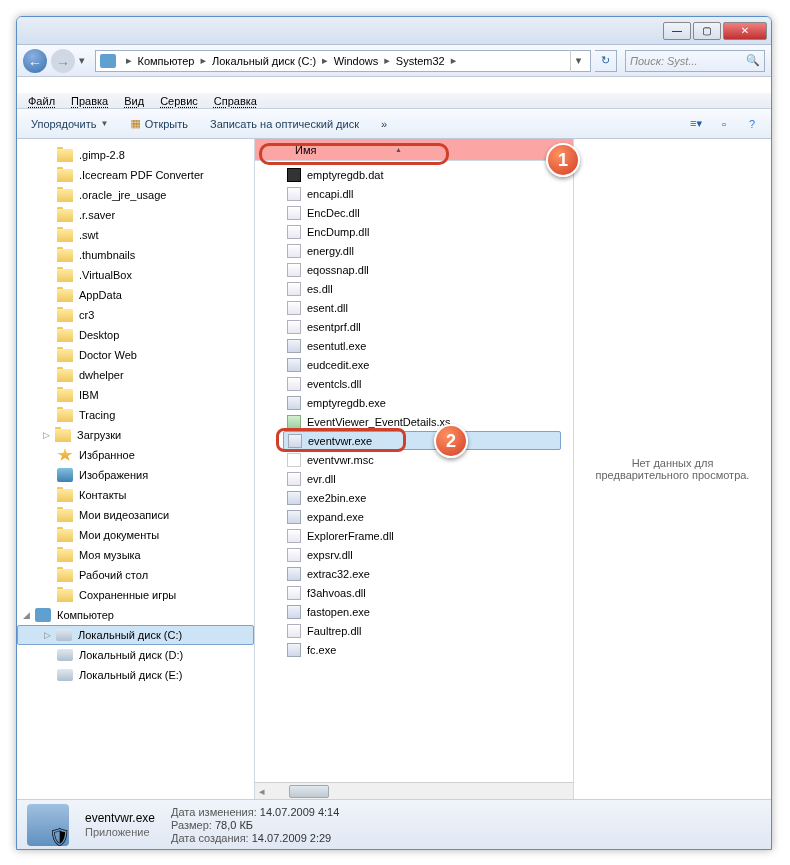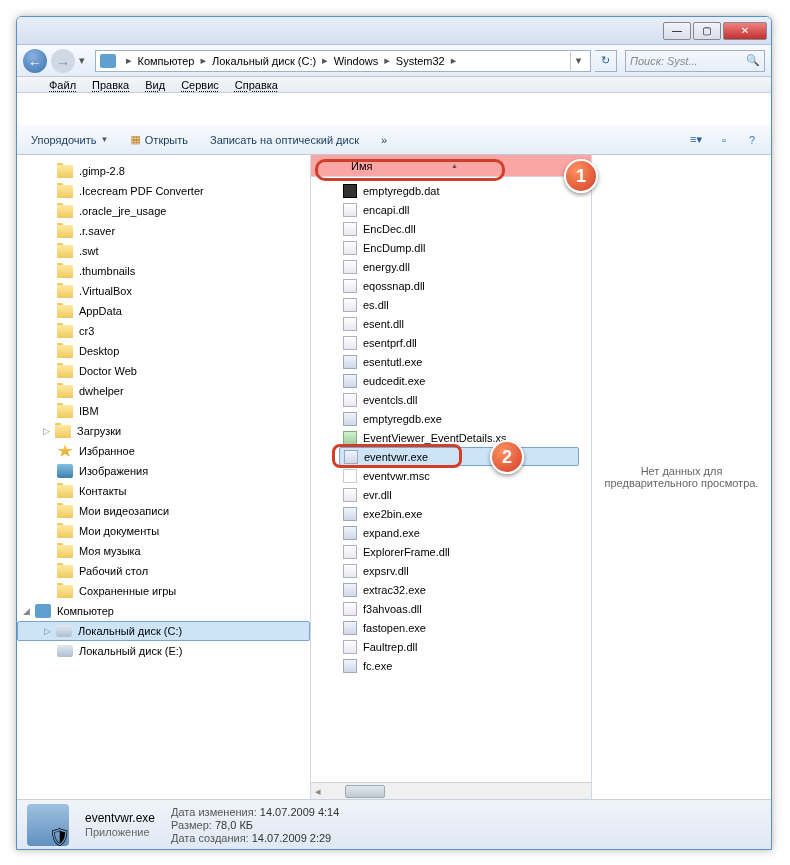--- a/index.html
+++ b/index.html
@@ -12,28 +12,28 @@
 .nav-btn { width: 24px; height: 24px; border-radius: 50%; background: radial-gradient(circle at 40% 30%, #8ab0e0, #3870b0); display: flex; align-items: center; justify-content: center; color: #fff; cursor: pointer; font-size: 14px; }
 .nav-btn.fwd { background: #d0d8e4; color: #888; }
 .nav-drop { width: 12px; height: 24px; display: flex; align-items: center; color: #555; cursor: pointer; }
 .addressbar { flex: 1; height: 22px; border: 1px solid #a0b0c8; background: #fff; display: flex; align-items: center; padding: 0 4px; }
 .crumb { padding: 0 2px; cursor: pointer; }
 .crumb-sep { color: #555; padding: 0 4px; }
 .addr-drop { width: 16px; height: 22px; border-left: 1px solid #ccc; display: flex; align-items: center; justify-content: center; color: #555; cursor: pointer; }
 .refresh-btn { width: 22px; height: 22px; border: 1px solid #a0b0c8; border-left: none; display: flex; align-items: center; justify-content: center; color: #2060a0; cursor: pointer; }
 .searchbox { width: 140px; height: 22px; border: 1px solid #a0b0c8; margin-left: 4px; display: flex; align-items: center; padding: 0 4px; color: #888; font-style: italic; }
 .searchbox .sicon { margin-left: auto; color: #2060a0; font-style: normal; }
-.menubar { height: 16px; background: linear-gradient(#f4f6fa,#e8ecf4); display: flex; align-items: center; padding: 0 24px; border-bottom: 1px solid #c8d0dc; }
+.menubar { height: 16px; background: linear-gradient(#f4f6fa,#e8ecf4); display: flex; align-items: center; padding: 0 3px; border-bottom: 1px solid #c8d0dc; margin-top: 16px; }
 .menuitem { padding: 1px 8px; cursor: pointer; text-decoration: underline; text-decoration-style: dotted; text-underline-offset: 2px; }
-.toolbar { height: 30px; background: linear-gradient(#f8fbff,#e6eef8); display: flex; align-items: center; padding: 0 8px; border-bottom: 1px solid #c0c8d8; gap: 10px; margin-top: 32px; }
+.toolbar { height: 30px; background: linear-gradient(#f8fbff,#e6eef8); display: flex; align-items: center; padding: 0 8px; border-bottom: 1px solid #c0c8d8; gap: 10px; }
 .toolbtn { padding: 2px 6px; display: flex; align-items: center; gap: 4px; cursor: pointer; color: #1a3a5a; }
 .toolbar-right { margin-left: auto; display: flex; gap: 6px; }
 .iconbtn { width: 22px; height: 22px; display: flex; align-items: center; justify-content: center; cursor: pointer; color: #2060a0; }
 .content { flex: 1; display: flex; overflow: hidden; }
-.sidebar { width: 294px; border-right: 1px solid #d0d8e4; overflow-y: auto; padding: 6px 0; }
+.sidebar { width: 238px; border-right: 1px solid #d0d8e4; overflow-y: auto; padding: 6px 0; }
 .tree-item { display: flex; align-items: center; height: 20px; padding-left: 40px; cursor: pointer; white-space: nowrap; }
 .tree-item.root { padding-left: 20px; }
 .tree-item.selected { background: #cde4f7; border: 1px solid #7da2ce; border-radius: 2px; }
 .folder-icon { width: 16px; height: 13px; background: linear-gradient(#ffe9a0,#f0c860); border-radius: 1px 1px 0 0; margin-right: 6px; position: relative; flex-shrink: 0; }
 .folder-icon::before { content: ''; position: absolute; top: -2px; left: 0; width: 6px; height: 2px; background: #f0c860; border-radius: 1px 1px 0 0; }
 .drive-icon { width: 16px; height: 12px; background: linear-gradient(#e0e8f0,#b0c0d0); border-radius: 2px; margin-right: 6px; flex-shrink: 0; }
 .pc-icon { width: 16px; height: 14px; background: #60a0d0; border-radius: 2px; margin-right: 6px; flex-shrink: 0; }
 .special-icon { width: 16px; height: 14px; margin-right: 6px; flex-shrink: 0; }
 .special-icon.fav { background: linear-gradient(#ffd060,#e0a020); clip-path: polygon(50% 0, 61% 35%, 98% 35%, 68% 57%, 79% 91%, 50% 70%, 21% 91%, 32% 57%, 2% 35%, 39% 35%); }
 .special-icon.img { background: linear-gradient(#80c0e0,#4080b0); border-radius: 2px; }
@@ -46,21 +46,21 @@
 .file-row { height: 19px; display: flex; align-items: center; gap: 6px; margin-left: 8px; cursor: pointer; position: relative; padding-left: 4px; }
 .file-row.selected { background: #cde4f7; border: 1px solid #7da2ce; border-radius: 2px; }
 .file-icon { width: 14px; height: 14px; flex-shrink: 0; display: flex; align-items: center; justify-content: center; }
 .fi-dll { background: linear-gradient(#fff,#e8e8f0); border: 1px solid #b0b0c0; font-size: 6px; color: #666; }
 .fi-exe { background: linear-gradient(#f0f4fa,#d0d8e8); border: 1px solid #a0a8b8; font-size: 7px; }
 .fi-dat { background: #333; color: #fff; font-size: 6px; border: 1px solid #000; }
 .fi-gen { background: #fff; border: 1px solid #ccc; }
 .fi-xsl { background: linear-gradient(#d0f0d0,#a0d0a0); border: 1px solid #80b080; }
 .callout { position: absolute; border: 3px solid #d04028; border-radius: 8px; pointer-events: none; z-index: 5; }
 .badge { position: absolute; width: 34px; height: 34px; border-radius: 50%; background: radial-gradient(circle at 35% 30%, #ff9060, #d04028); color: #fff; display: flex; align-items: center; justify-content: center; font-size: 18px; font-weight: bold; border: 2px solid #fff; box-shadow: 0 2px 4px rgba(0,0,0,0.4); z-index: 6; }
-.preview { width: 180px; border-left: 1px solid #d0d8e4; display: flex; align-items: center; justify-content: center; color: #666; text-align: center; padding: 10px; font-size: 11px; }
+.preview { width: 198px; border-left: 1px solid #d0d8e4; display: flex; align-items: center; justify-content: center; color: #666; text-align: center; padding: 10px; font-size: 11px; }
 .statusbar { height: 50px; border-top: 1px solid #c8d0dc; background: linear-gradient(#f0f4fa,#e0e8f4); display: flex; align-items: center; padding: 4px 10px; gap: 16px; }
 .status-icon { width: 42px; height: 42px; background: linear-gradient(#a0c0e0,#6090c0); border-radius: 4px; position: relative; }
 .status-icon::after { content: '🛡'; position: absolute; right: -2px; bottom: -2px; font-size: 18px; }
 .status-text { display: flex; flex-direction: column; gap: 1px; }
 .status-file { font-size: 12px; }
 .status-type { color: #666; }
 .status-meta { display: flex; flex-direction: column; color: #555; gap: 1px; font-size: 11px; }
 .status-meta span b { color: #333; font-weight: normal; }
 .chev { font-size: 8px; color: #555; }
 .scrollbar-h { height: 17px; background: #f0f0f0; border-top: 1px solid #d0d0d0; display: flex; align-items: center; }
@@ -175,20 +175,24 @@
         </div>
         <div class="tree-item">
           <span class="folder-icon"></span>
           <span>dwhelper</span>
         </div>
         <div class="tree-item">
           <span class="folder-icon"></span>
           <span>IBM</span>
         </div>
         <div class="tree-item">
+          <span class="folder-icon"></span>
+          <span>Tracing</span>
+        </div>
+        <div class="tree-item">
           <span class="expander">▷</span>
           <span class="folder-icon"></span>
           <span>Загрузки</span>
         </div>
         <div class="tree-item">
           <span class="special-icon fav"></span>
           <span>Избранное</span>
         </div>
         <div class="tree-item">
           <span class="special-icon img"></span>
@@ -220,20 +224,24 @@
         </div>
         <div class="tree-item root">
           <span class="expander">◢</span>
           <span class="pc-icon"></span>
           <span>Компьютер</span>
         </div>
         <div class="tree-item selected">
           <span class="expander">▷</span>
           <span class="drive-icon"></span>
           <span>Локальный диск (C:)</span>
+        </div>
+        <div class="tree-item">
+          <span class="drive-icon"></span>
+          <span>Локальный диск (D:)</span>
         </div>
         <div class="tree-item">
           <span class="drive-icon"></span>
           <span>Локальный диск (E:)</span>
         </div>
       </div>
 
     <div class="filelist">
       <div class="col-header">
         <span>Имя</span>

